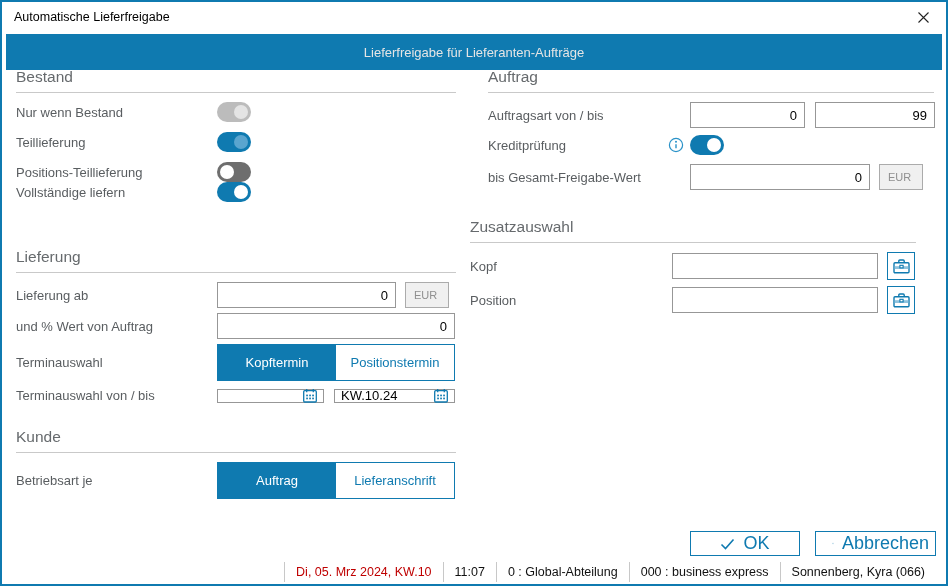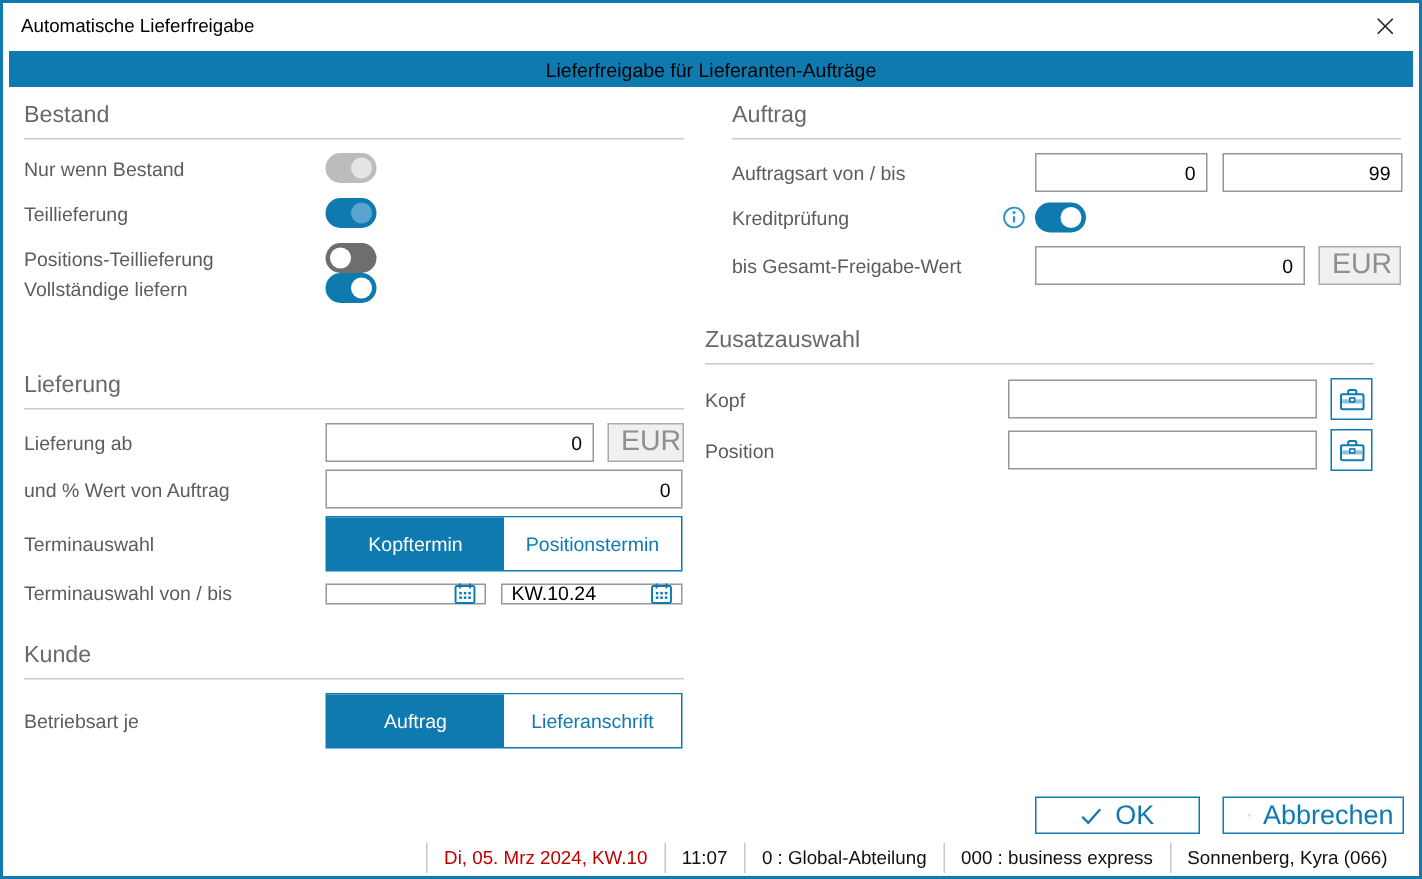--- a/index.html
+++ b/index.html
@@ -15,22 +15,22 @@
   }
   
   .titlebar{position:absolute;top:0;left:0;right:0;height:32px;background:#fff;}
   .titlebar .title{position:absolute;left:12px;top:8px;font-size:12.5px;color:#000;}
   .close-btn{
     position:absolute;right:0;top:0;width:45px;height:30px;background:transparent;
     border:none;cursor:pointer;display:flex;align-items:center;justify-content:center;
   }
   
   .banner{
-    position:absolute;top:32px;left:4px;right:4px;height:24px;background:var(--accent);
-    color:#000000;font-size:13px;display:flex;align-items:center;justify-content:center;
+    position:absolute;top:32px;left:4px;right:4px;height:36px;background:var(--accent);
+    color:#e5e5e5;font-size:13px;display:flex;align-items:center;justify-content:center;
   }
   
   .section{position:absolute;}
   .sec-title{
     font-size:15.5px;color:#666a6d;padding-bottom:6px;border-bottom:1px solid #c9c9c9;
     margin-bottom:9px;
   }
   .row{display:flex;align-items:center;}
   .lbl{flex:0 0 201px;font-size:13px;color:#595d60;}
   .sec-right .lbl{flex:0 0 202px;}
@@ -54,21 +54,21 @@
   
   .tin{
     height:26px;border:1px solid #979797;background:#fff;font-size:13px;color:#000;
     padding:0 7px;font-family:"Liberation Sans",sans-serif;
   }
   .tin.num{text-align:right;}
   .w179{width:179px;} .w238{width:238px;} .w107{width:107px;} .w121{width:121px;}
   .w115{width:115px;} .w120{width:120px;} .w180{width:180px;} .w206{width:206px;}
   .gap10{margin-left:10px;} .gap9{margin-left:9px;}
   .unit{
-    height:26px;border:1px solid #ababab;background:#f0f0f0;color:#8f8f8f;font-size:19px;
+    height:26px;border:1px solid #ababab;background:#f0f0f0;color:#8f8f8f;font-size:11px;
     display:flex;align-items:center;padding:0 8px;margin-left:9px;min-width:44px;
   }
   
   .seg{display:flex;border:1px solid var(--accent);height:37px;}
   .seg-btn{
     flex:1;border:none;background:#fff;color:var(--accent);font-size:13px;cursor:pointer;
     font-family:"Liberation Sans",sans-serif;padding:0;
   }
   .seg-btn.active{background:var(--accent);color:#fff;}
   

